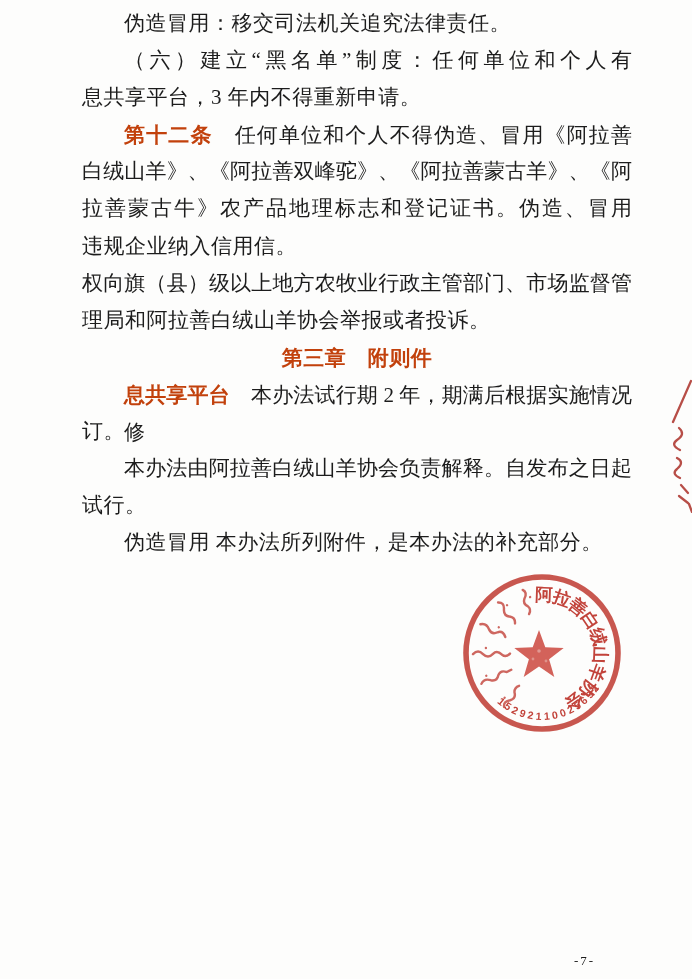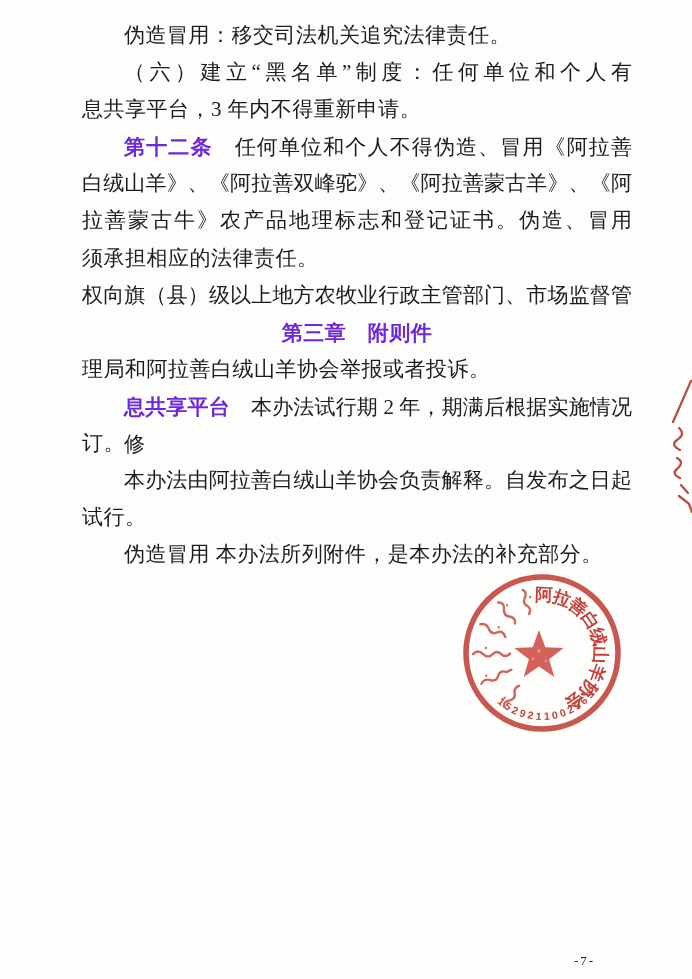--- a/index.html
+++ b/index.html
@@ -3,35 +3,35 @@
 <meta charset="utf-8">
 <style>
   html,body{margin:0;padding:0;}
   body{
     width:692px;height:979px;position:relative;overflow:hidden;
     background:#fdfdfc;
     font-family:"Liberation Serif","DejaVu Serif",serif;
     color:#1c1c1c;
   }
   #text-block{
-    position:absolute;left:82px;top:17px;width:550px;z-index:1;
+    position:absolute;left:82px;top:5px;width:550px;z-index:1;
   }
   .line{
     height:37.1px;line-height:37.1px;font-size:21px;
     white-space:nowrap;letter-spacing:0.5px;
   }
   .line.fill{
     white-space:normal;text-align:justify;text-align-last:justify;
     letter-spacing:0;
   }
   .line.indent{padding-left:42px;width:508px;}
   .line.center{text-align:center;white-space:nowrap;padding-left:0;width:550px;}
   .line b{
     font-family:"Liberation Sans","DejaVu Sans",sans-serif;
-    font-weight:700;color:#6d28d9;
+    font-weight:700;color:#c2410c;
   }
   #seal{
     position:absolute;left:462px;top:573px;width:160px;height:164px;
     z-index:2;mix-blend-mode:multiply;opacity:.92;
   }
   #seal text{fill:#bf332a;font-family:"Liberation Sans","DejaVu Sans",sans-serif;}
   #seal .org-ch{font-size:17.5px;font-weight:700;}
   #seal .num-ch{font-size:10.5px;font-weight:700;letter-spacing:0;}
   #edge-fragment{
     position:absolute;left:662px;top:378px;width:30px;height:135px;z-index:2;
@@ -46,24 +46,24 @@
 </head>
 <body>
 
 <div id="text-block">
     <div class="line indent"><span>伪造冒用：移交司法机关追究法律责任。</span></div>
     <div class="line indent fill"><span>（六）建立“黑名单”制度：任何单位和个人有</span></div>
     <div class="line"><span>息共享平台，3 年内不得重新申请。</span></div>
     <div class="line indent fill"><b>第十二条</b><span>　任何单位和个人不得伪造、冒用《阿拉善</span></div>
     <div class="line fill"><span>白绒山羊》、《阿拉善双峰驼》、《阿拉善蒙古羊》、《阿</span></div>
     <div class="line fill"><span>拉善蒙古牛》农产品地理标志和登记证书。伪造、冒用</span></div>
-    <div class="line"><span>须承担相应的法律责任。</span></div>
+    <div class="line"><span>违规企业纳入信用信。</span></div>
     <div class="line fill"><span>权向旗（县）级以上地方农牧业行政主管部门、市场监督管</span></div>
+    <div class="line"><span>理局和阿拉善白绒山羊协会举报或者投诉。</span></div>
     <div class="line center"><b>第三章　附则件</b></div>
-    <div class="line"><span>理局和阿拉善白绒山羊协会举报或者投诉。</span></div>
     <div class="line indent fill"><b>息共享平台</b><span>　本办法试行期 2 年，期满后根据实施情况修</span></div>
     <div class="line"><span>订。</span></div>
     <div class="line indent fill"><span>本办法由阿拉善白绒山羊协会负责解释。自发布之日起</span></div>
     <div class="line"><span>试行。</span></div>
     <div class="line indent"><span>伪造冒用 本办法所列附件，是本办法的补充部分。</span></div>
   </div>
 
 <svg id="seal" viewBox="0 0 160 164" xmlns="http://www.w3.org/2000/svg">
 
   <circle cx="80" cy="80" r="76" fill="none" stroke="#c0362c" stroke-width="5.6" opacity=".9"></circle>

